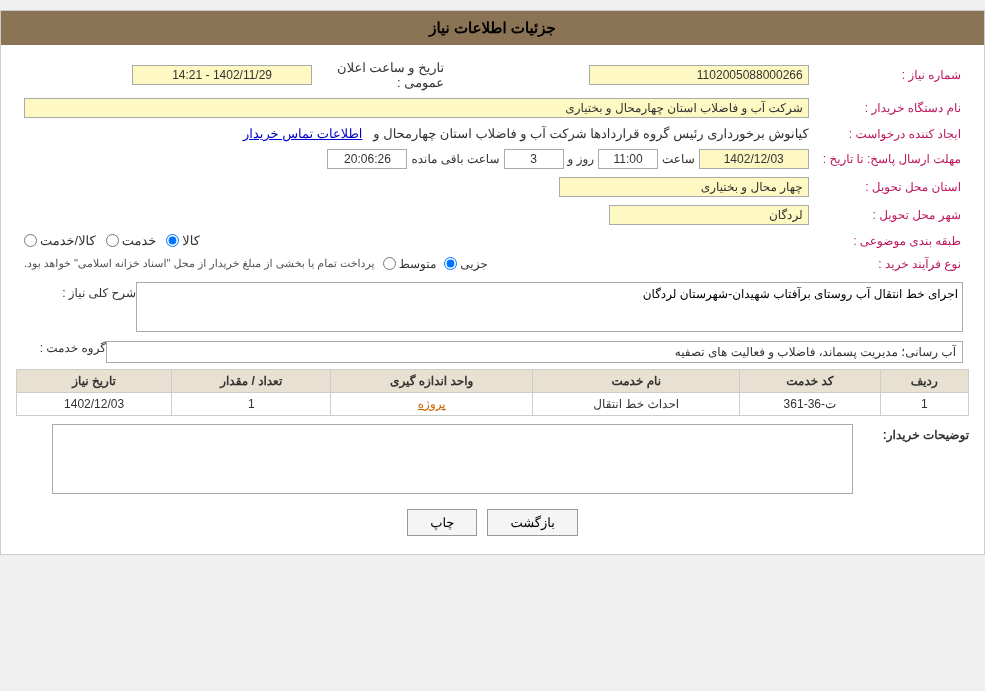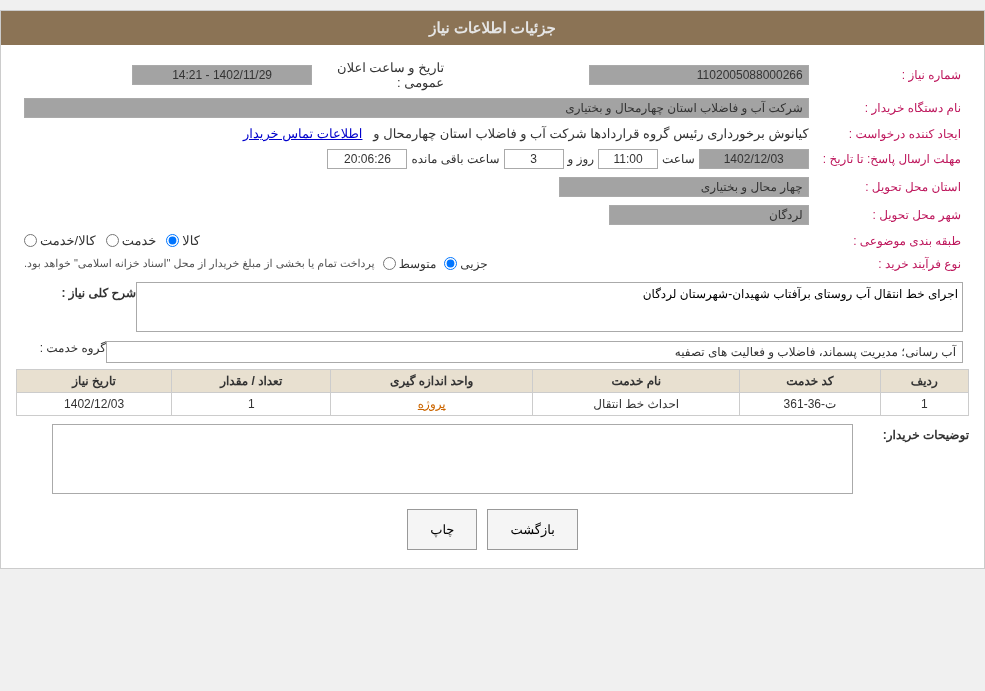--- a/index.html
+++ b/index.html
@@ -11,21 +11,21 @@
       color: #333;
     }
     .page-wrapper {
       max-width: 985px;
       margin: 10px auto;
       background: #fff;
       border: 1px solid #ccc;
     }
     .page-header {
       background: #8B7355;
-      color: #e5e5e5;
+      color: #000000;
       text-align: center;
       padding: 8px 12px;
       font-size: 15px;
       font-weight: bold;
     }
     .content {
       padding: 10px 15px;
     }
     .section-title {
       background: #d4c9b0;
@@ -126,38 +126,38 @@
       text-decoration: underline;
       cursor: pointer;
     }
     .button-row {
       display: flex;
       justify-content: center;
       gap: 10px;
       margin: 12px 0 8px 0;
     }
     .btn {
-      padding: 12px 22px;
+      padding: 5px 22px;
       border: 1px solid #999;
       cursor: pointer;
       font-family: Tahoma, Arial, sans-serif;
       font-size: 13px;
       background: #f5f5f5;
     }
     .btn-print {
       background: #f5f5f5;
     }
     .btn-back {
       background: #f5f5f5;
     }
     .inline-box {
       border: 1px solid #aaa;
       padding: 2px 5px;
       display: inline-block;
-      background: #a3a3a3;
+      background: #fef9c3;
       font-size: 12px;
     }
     .purchase-type-row {
       display: flex;
       align-items: center;
       gap: 8px;
       flex-direction: row-reverse;
       font-size: 12px;
     }
     .main-info-grid {
@@ -272,21 +272,21 @@
               <span>جزیی</span>
               <input type="radio" name="purchase" checked="" style="">
             </div>
           </div>
         </td>
       </tr>
     </tbody>
       </table>
 
     <div style="display:flex; align-items:flex-start; margin: 6px 0; flex-direction:row-reverse;">
-      <div style="min-width:120px; text-align:right; font-size:12px; font-weight:bold; padding-top:4px; flex-shrink:0;">شرح کلی نیاز :</div>
+      <div style="min-width:120px; text-align:right; font-size:12px; font-weight:normal; padding-top:4px; flex-shrink:0;">شرح کلی نیاز :</div>
       <div style="flex:1; margin-right:6px;">
         <textarea class="textarea-box" readonly="" style="height: 50px;">اجرای خط انتقال آب روستای برآفتاب شهیدان-شهرستان لردگان</textarea>
       </div>
     </div>
 
 
     <div style="display:flex; align-items:flex-start; margin-bottom:6px; flex-direction:row-reverse;">
       <div style="min-width:90px; text-align:right; font-size:12px; flex-shrink:0;">گروه خدمت :</div>
       <div style="flex:1; margin-right:6px;">
         <span class="full-row-input" style="display:block; padding:3px 6px;">آب رسانی؛ مدیریت پسماند، فاضلاب و فعالیت های تصفیه</span>

